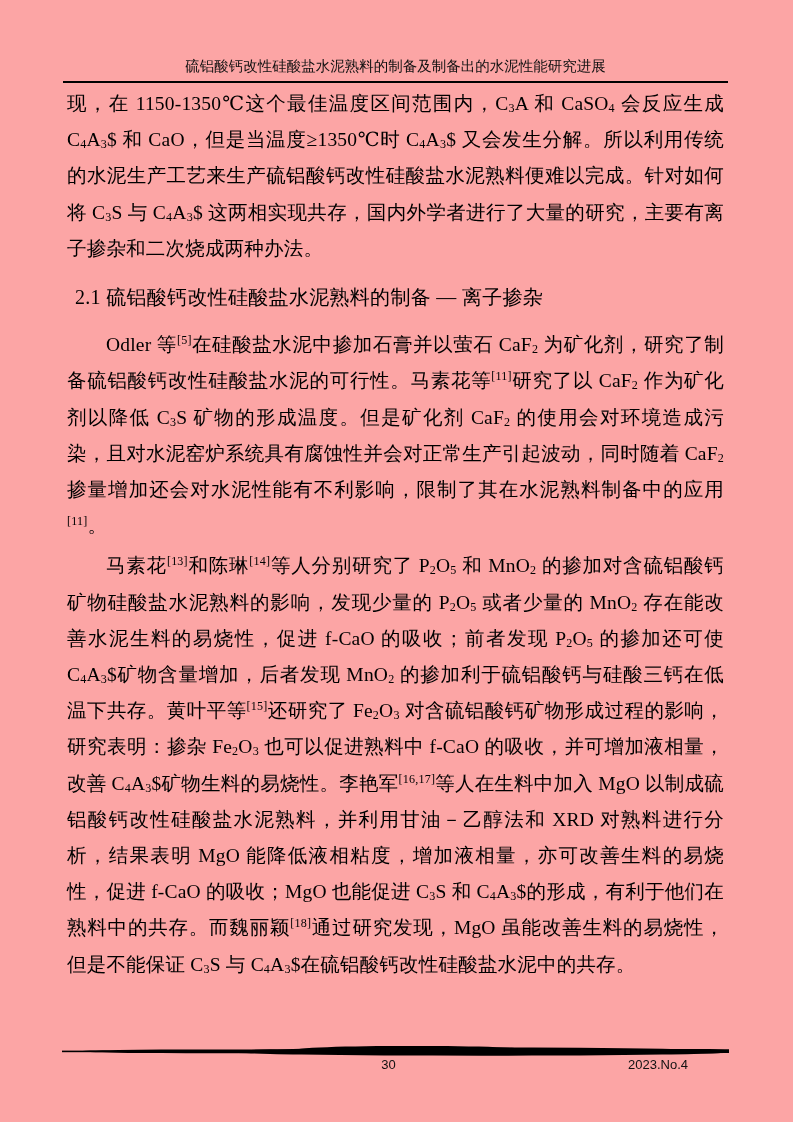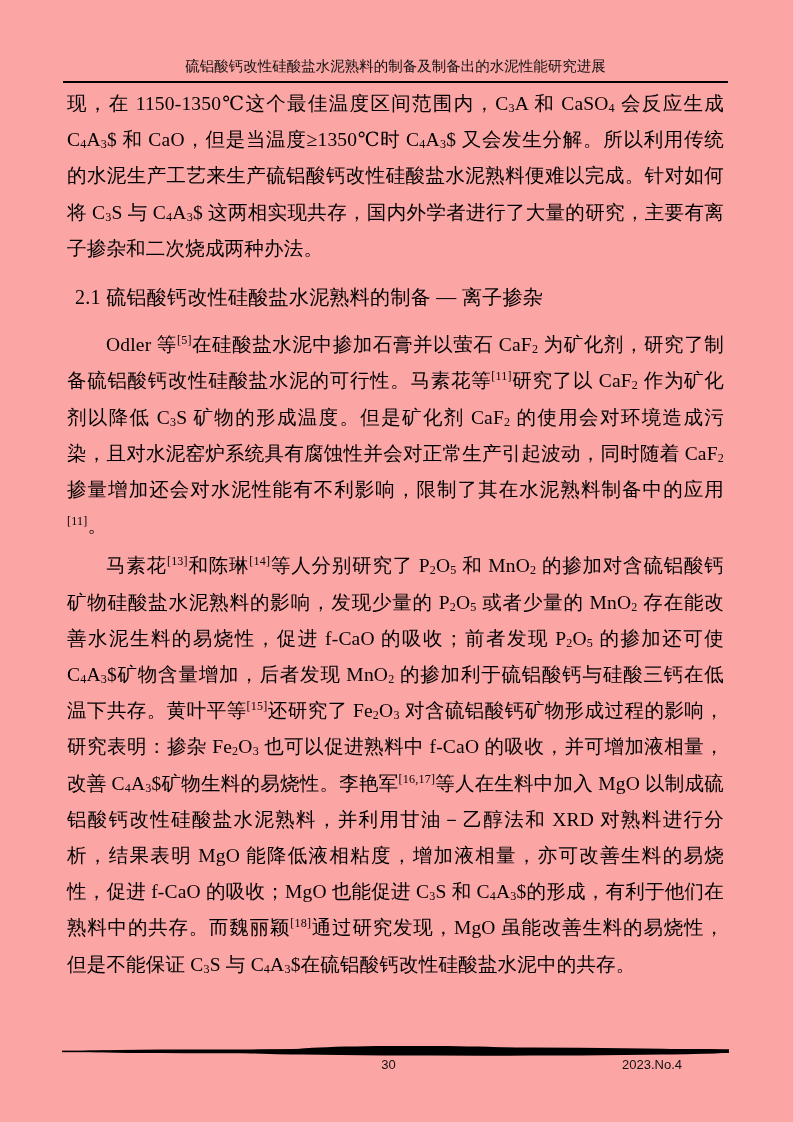--- a/index.html
+++ b/index.html
@@ -79,21 +79,21 @@
     color: #111;
   }
   .page-number {
     position: absolute;
     left: 0;
     right: 14px;
     text-align: center;
   }
   .issue-label {
     position: absolute;
-    right: 46px;
+    right: 40px;
     top: 0;
   }
 </style>
 </head>
 <body>
 
 <div class="page">
 
   <div class="running-head">
     <span>硫铝酸钙改性硅酸盐水泥熟料的制备及制备出的水泥性能研究进展</span>

